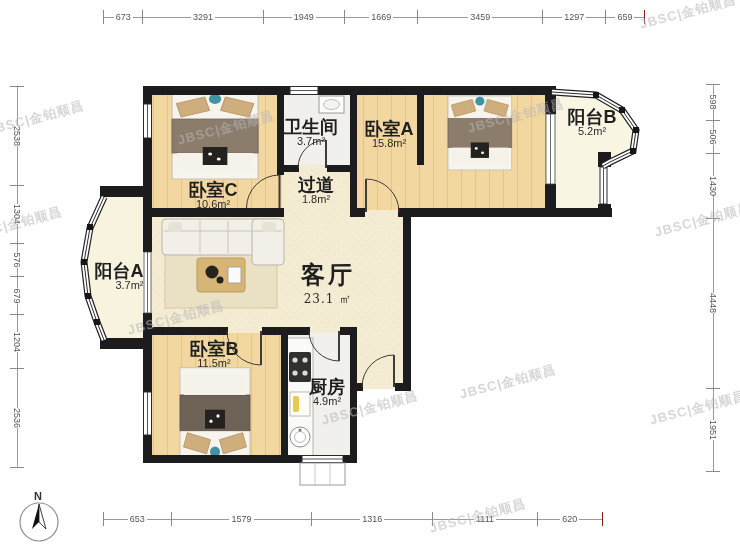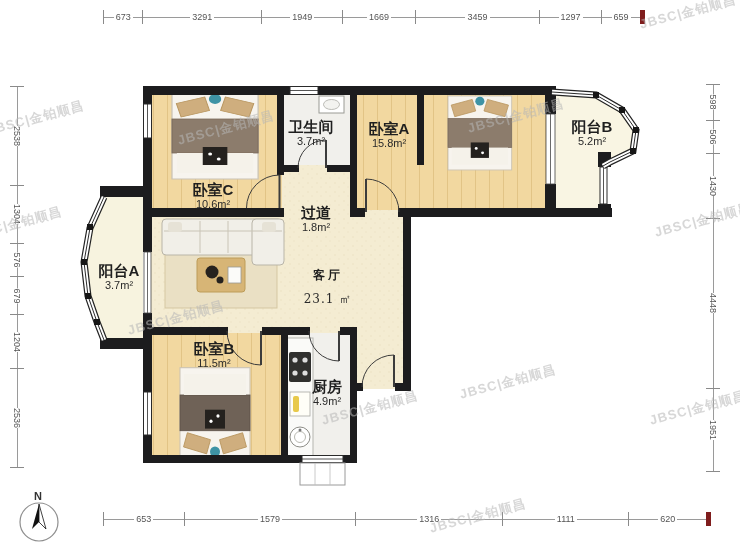--- a/index.html
+++ b/index.html
@@ -3,33 +3,33 @@
 <meta charset="utf-8">
 <style>
   html,body{margin:0;padding:0;background:#fff;}
   #stage{position:relative;width:740px;height:548px;background:#ffffff;overflow:hidden;
          font-family:"Liberation Sans",sans-serif;}
   #planSvg{position:absolute;left:0;top:0;z-index:1;}
 
   
   .room-label{position:absolute;z-index:3;text-align:center;transform:translate(-50%,-50%);
               color:#1f1f1f;line-height:14px;white-space:nowrap;pointer-events:none;}
-  .room-label .rname{font-size:15px;font-weight:600;display:block;}
+  .room-label .rname{font-size:18px;font-weight:600;display:block;}
   .room-label .rarea{font-size:11px;font-weight:400;display:block;color:#2a2a2a;}
   .room-label.big{line-height:24px;font-family:"DejaVu Serif","Liberation Serif",serif;}
-  .room-label.big .rname{font-size:12px;font-weight:600;letter-spacing:3px;margin-top:8px;}
+  .room-label.big .rname{font-size:24px;font-weight:600;letter-spacing:3px;margin-top:8px;}
   .room-label.big .rarea{font-size:12px;font-weight:400;letter-spacing:1px;}
 
   
   .ruler{position:absolute;display:flex;z-index:4;}
   .ruler.h{flex-direction:row;height:14px;}
   .ruler.v{flex-direction:column;width:14px;}
   .seg{position:relative;display:flex;align-items:center;justify-content:center;overflow:visible;}
   .ruler.h .seg{border-left:1px solid #8a8a8a;height:100%;}
-  .ruler.h .seg:last-child{border-right:5px solid #7f1d1d;justify-content:center;}
+  .ruler.h .seg:last-child{border-right:1px solid #7f1d1d;justify-content:center;}
   .ruler.h .seg::before{content:"";position:absolute;left:0;right:0;top:50%;border-top:1px solid #9a9a9a;}
   .ruler.v .seg{border-top:1px solid #8a8a8a;width:100%;}
   .ruler.v .seg:last-child{border-bottom:1px solid #8a8a8a;}
   .ruler.v .seg::before{content:"";position:absolute;top:0;bottom:0;left:50%;border-left:1px solid #9a9a9a;}
   .seg .dim{position:relative;z-index:2;background:#fff;padding:0 2px;font-size:9px;color:#555;
             white-space:nowrap;}
   .ruler.v .seg .dim{transform:rotate(90deg);padding:2px 0;}
 
   
   .wm{position:absolute;z-index:5;color:rgba(182,182,182,0.55);font-size:13px;font-weight:bold;
@@ -279,37 +279,37 @@
   </svg>
 
   <div class="room-label" style="left:213px;top:197px;">
     <span class="rname">卧室C</span>
     <span class="rarea">10.6m²</span>
   </div>
   <div class="room-label" style="left:311px;top:134px;">
     <span class="rname">卫生间</span>
     <span class="rarea">3.7m²</span>
   </div>
-  <div class="room-label" style="left:316px;top:192px;margin-top:28px;">
+  <div class="room-label" style="left:316px;top:192px;">
     <span class="rname">过道</span>
     <span class="rarea">1.8m²</span>
   </div>
   <div class="room-label" style="left:389px;top:136px;">
     <span class="rname">卧室A</span>
     <span class="rarea">15.8m²</span>
   </div>
-  <div class="room-label" style="left:592px;top:134px;">
+  <div class="room-label" style="left:592px;top:124px;">
     <span class="rname">阳台B</span>
     <span class="rarea">5.2m²</span>
   </div>
   <div class="room-label big" style="left:328px;top:283px;">
     <span class="rname">客厅</span>
     <span class="rarea">23.1 ㎡</span>
   </div>
-  <div class="room-label" style="left:119px;top:278px;">
+  <div class="room-label" style="left:119px;top:278px;text-align:right;">
     <span class="rname">阳台A</span>
     <span class="rarea">3.7m²</span>
   </div>
   <div class="room-label" style="left:214px;top:356px;">
     <span class="rname">卧室B</span>
     <span class="rarea">11.5m²</span>
   </div>
   <div class="room-label" style="left:327px;top:394px;">
     <span class="rname">厨房</span>
     <span class="rarea">4.9m²</span>
@@ -332,21 +332,21 @@
         <span class="dim">3459</span>
       </div>
     <div class="seg" style="flex-grow:1297">
         <span class="dim">1297</span>
       </div>
     <div class="seg" style="flex-grow:659">
         <span class="dim">659</span>
       </div>
   </div>
 
-  <div class="ruler h" style="left:103px;top:512px;width:608px;">
+  <div class="ruler h" style="left:103px;top:512px;width:500px;">
     <div class="seg" style="flex-grow:653">
         <span class="dim">653</span>
       </div>
     <div class="seg" style="flex-grow:1579">
         <span class="dim">1579</span>
       </div>
     <div class="seg" style="flex-grow:1316">
         <span class="dim">1316</span>
       </div>
     <div class="seg" style="flex-grow:1111">

